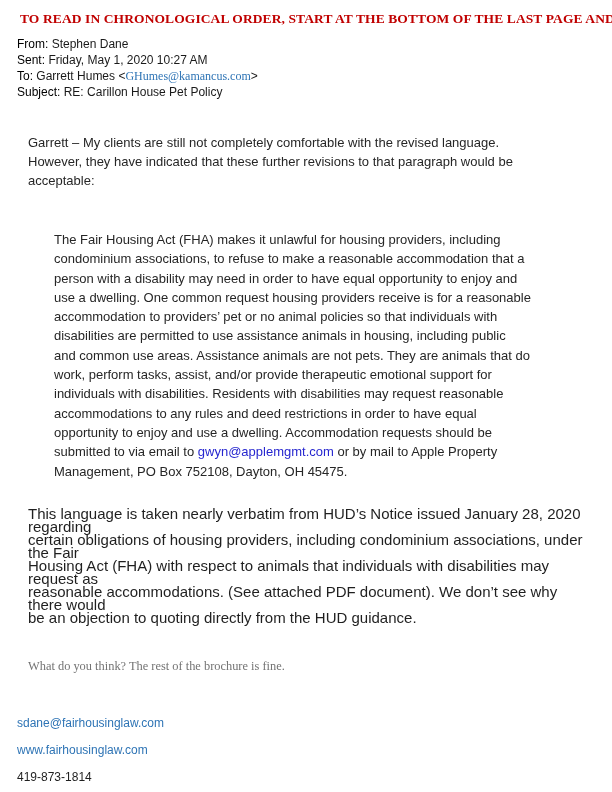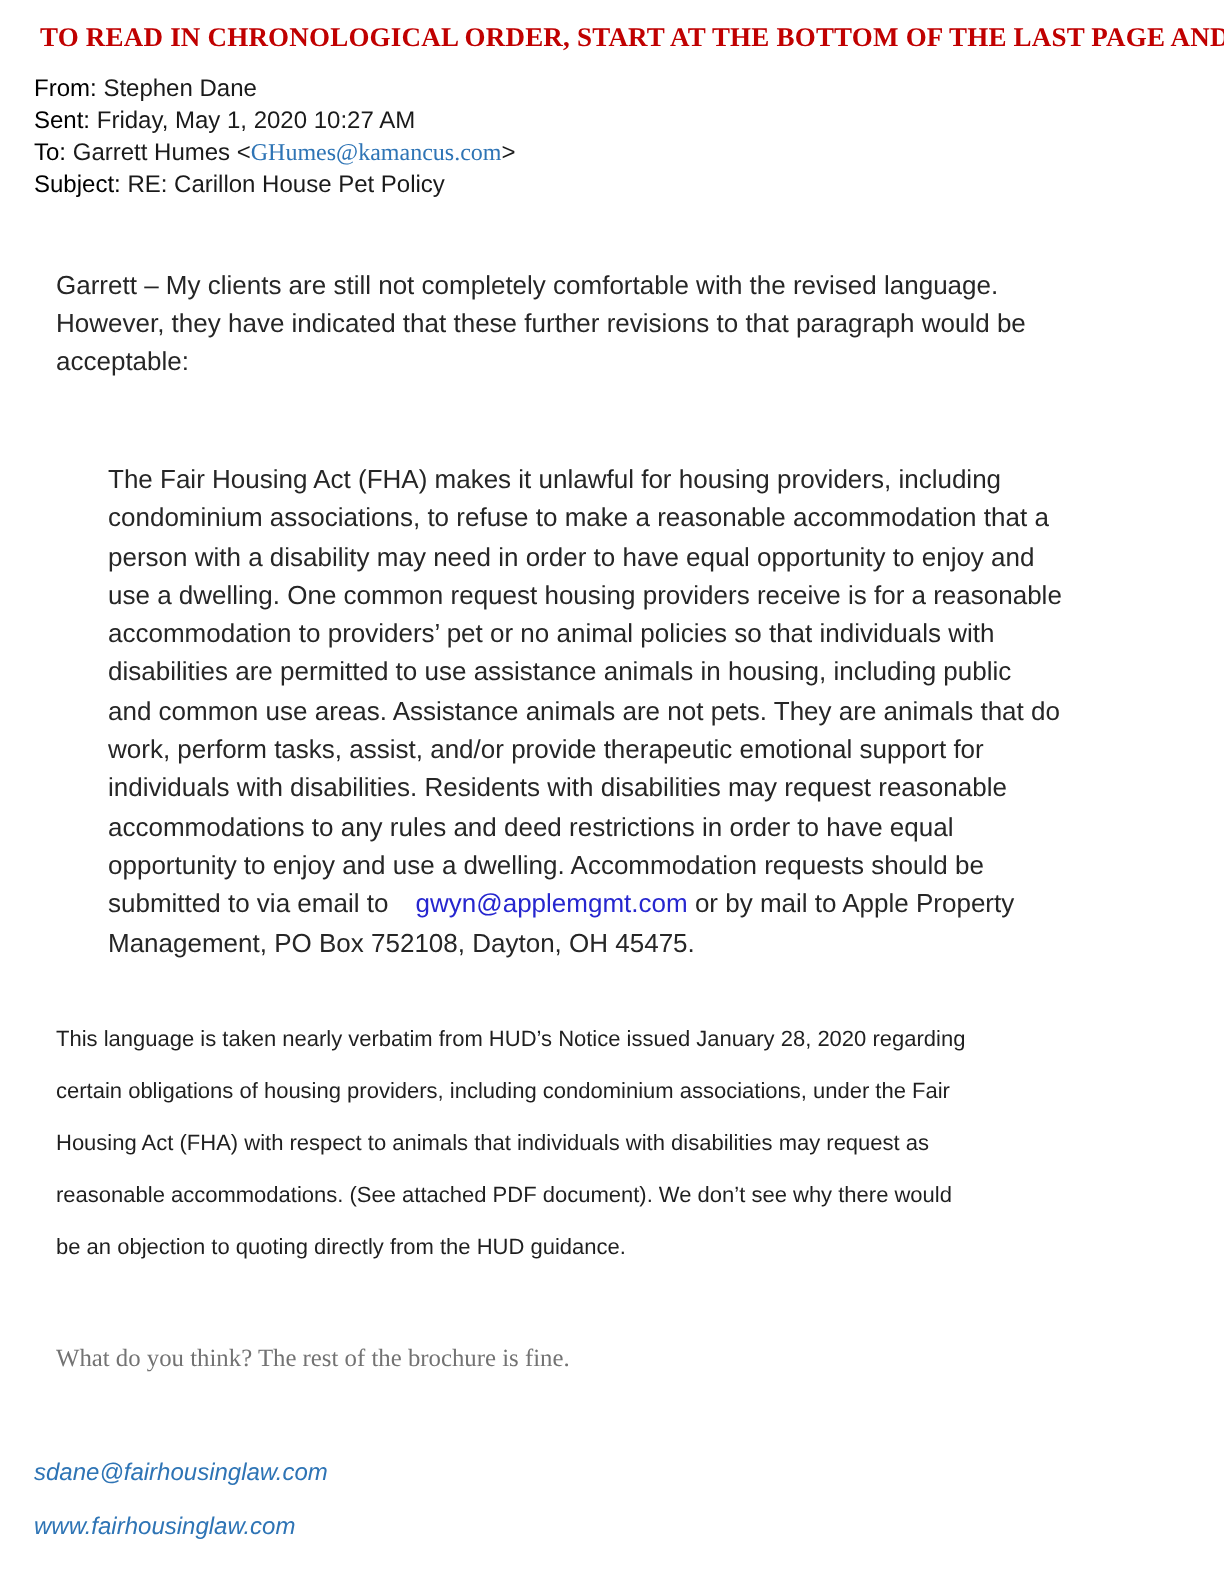--- a/index.html
+++ b/index.html
@@ -19,27 +19,27 @@
   .headers{margin-top:9px;font-size:12px;line-height:16px;color:#1a1a1a;}
   .headers b{font-weight:normal;color:#000;}
   .hdr-link{color:var(--header_link_blue,#2E74B5);text-decoration:none;cursor:pointer;font-family:Liberation Serif, serif;}
   
   .para{margin:11px;white-space:pre-line;}
   .p-intro{margin-top:33px;font-size:13px;line-height:19px;color:#262626;}
   .quote{
     margin:40px 0 0 37px;width:541px;
     font-size:13px;line-height:19.3px;color:#262626;white-space:pre-line;
   }
-  .quote-link{color:var(--quote_link_blue,#2626CF);text-decoration:none;cursor:pointer;margin-left:10px;}
-  .p-hud{margin-top:26px;font-size:11px;line-height:26px;color:#1f1f1f;}
+  .quote-link{color:var(--quote_link_blue,#2626CF);text-decoration:none;cursor:pointer;}
+  .p-hud{margin-top:26px;font-size:15px;line-height:13px;color:#1f1f1f;}
   .p-question{margin-top:34px;font-size:12.4px;line-height:17px;color:#737373;white-space:normal;font-family:Liberation Serif, serif;}
   
   .signature{margin-top:40px;font-size:12px;line-height:17px;}
   .sig-name{font-weight:bold;color:#1f1f1f;}
-  .sig-link{display:block;margin-top:10px;color:var(--signature_link_blue,#2E74B5);text-decoration:none;cursor:pointer;font-style:italic;}
+  .sig-link{display:block;margin-top:10px;color:var(--signature_link_blue,#2E74B5);text-decoration:none;cursor:pointer;}
   .sig-phone{margin-top:10px;color:#1f1f1f;}
 </style>
 </head>
 <body>
 
 <div class="page">
 
   <div class="banner">
     <span class="rule"></span>
     <span class="banner-text">TO READ IN CHRONOLOGICAL ORDER, START AT THE BOTTOM OF THE LAST PAGE AND READ UP</span>
@@ -75,15 +75,16 @@
 certain obligations of housing providers, including condominium associations, under the Fair
 Housing Act (FHA) with respect to animals that individuals with disabilities may request as
 reasonable accommodations. (See attached PDF document). We don’t see why there would
 be an objection to quoting directly from the HUD guidance.</p>
 
   <p class="para p-question">What do you think? The rest of the brochure is fine.</p>
 
   <div class="signature">
     <a class="sig-link">sdane@fairhousinglaw.com</a>
     <a class="sig-link">www.fairhousinglaw.com</a>
+    <div class="sig-phone">419-873-1814</div>
   </div>
 
 </div>
 
 </body></html>

